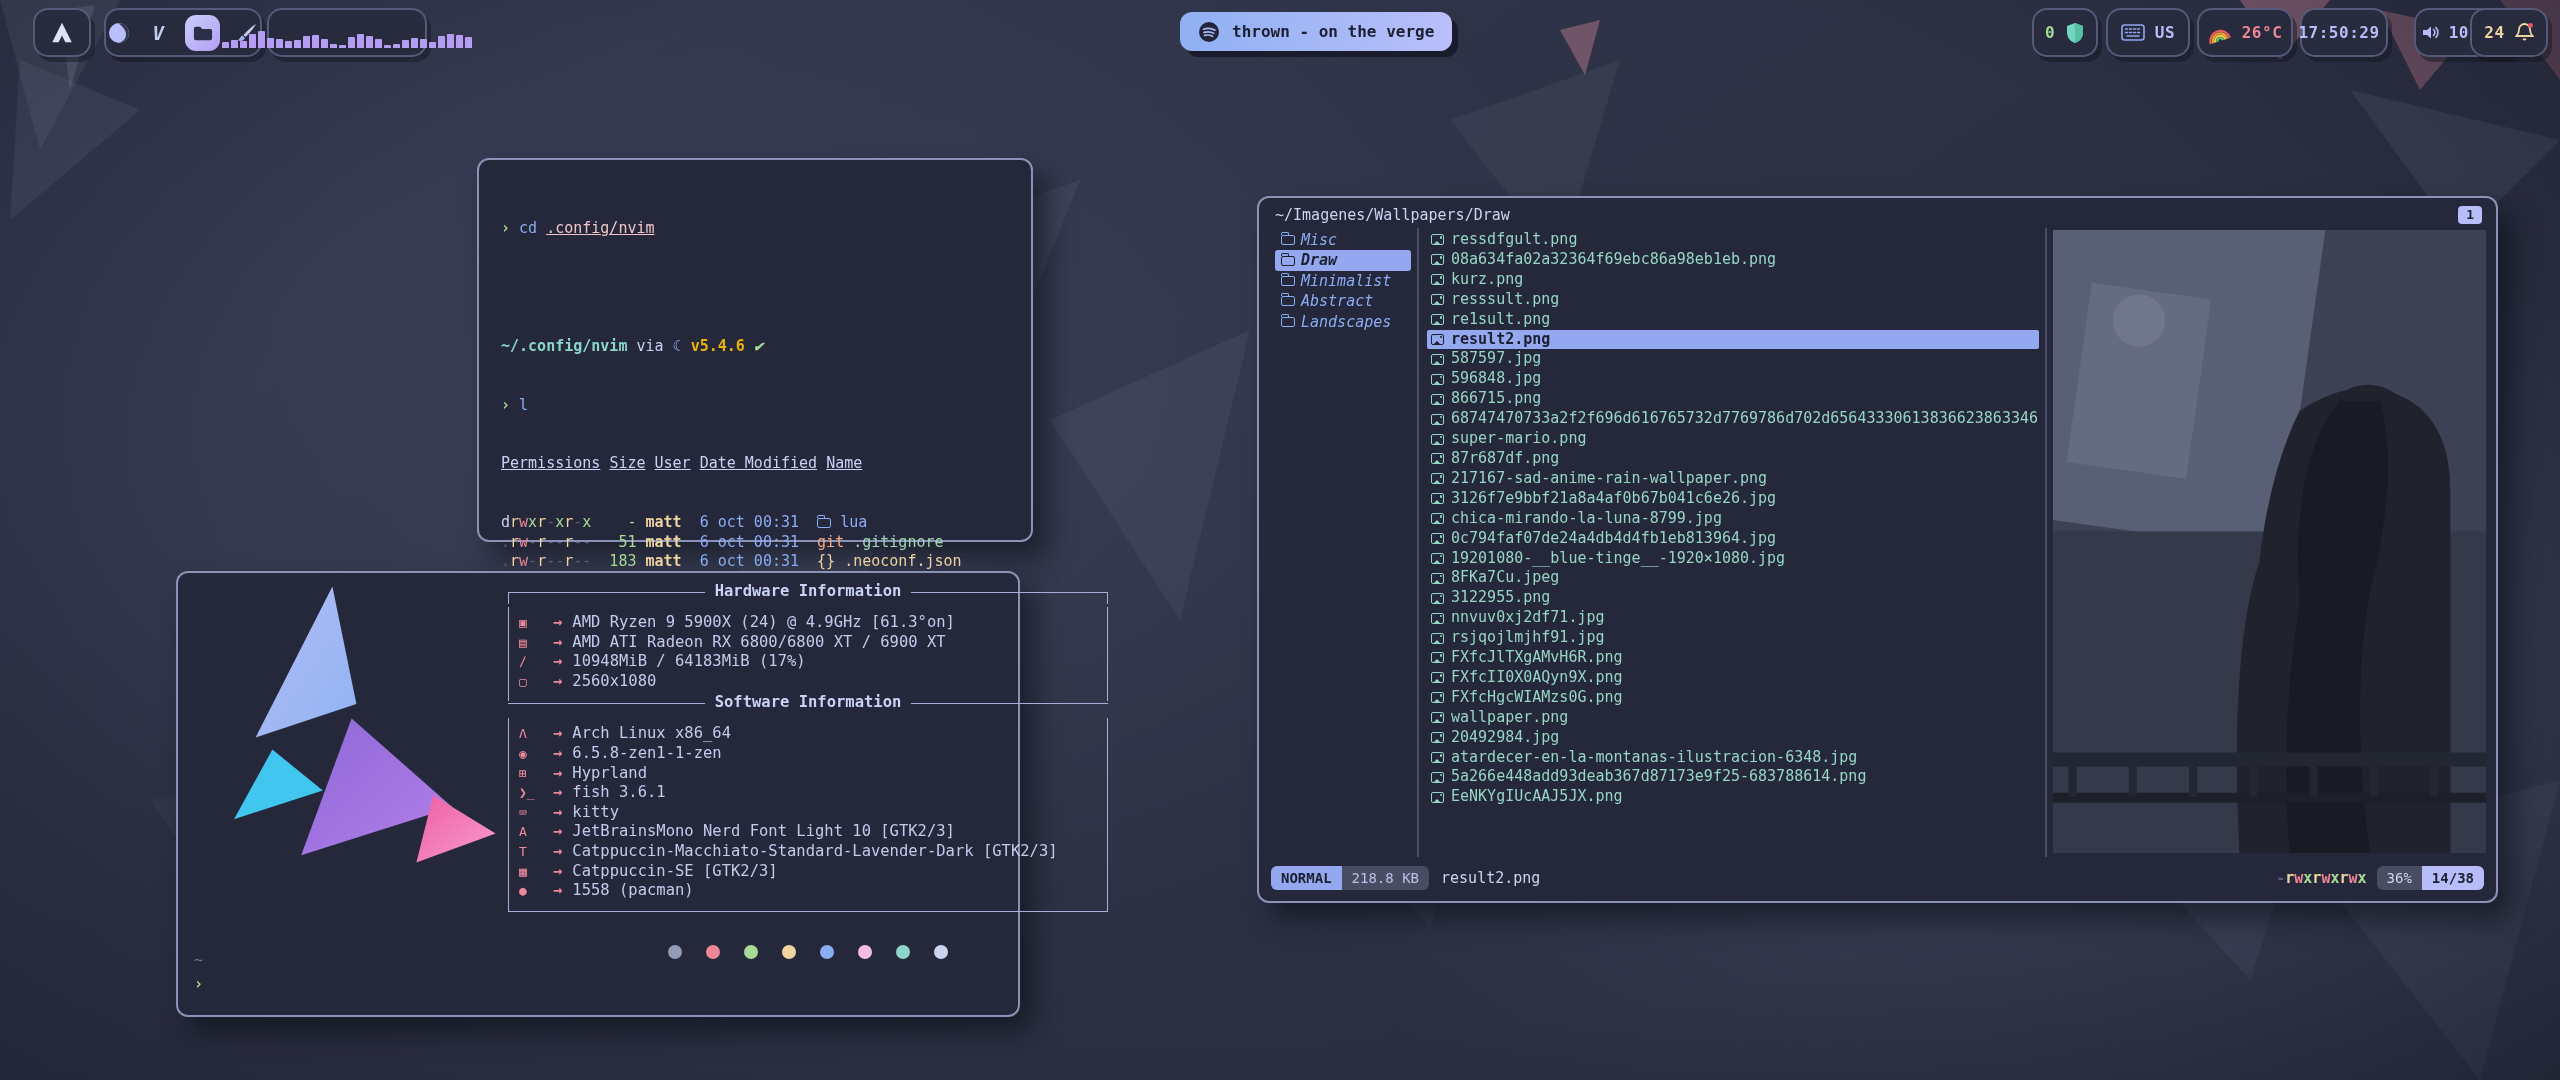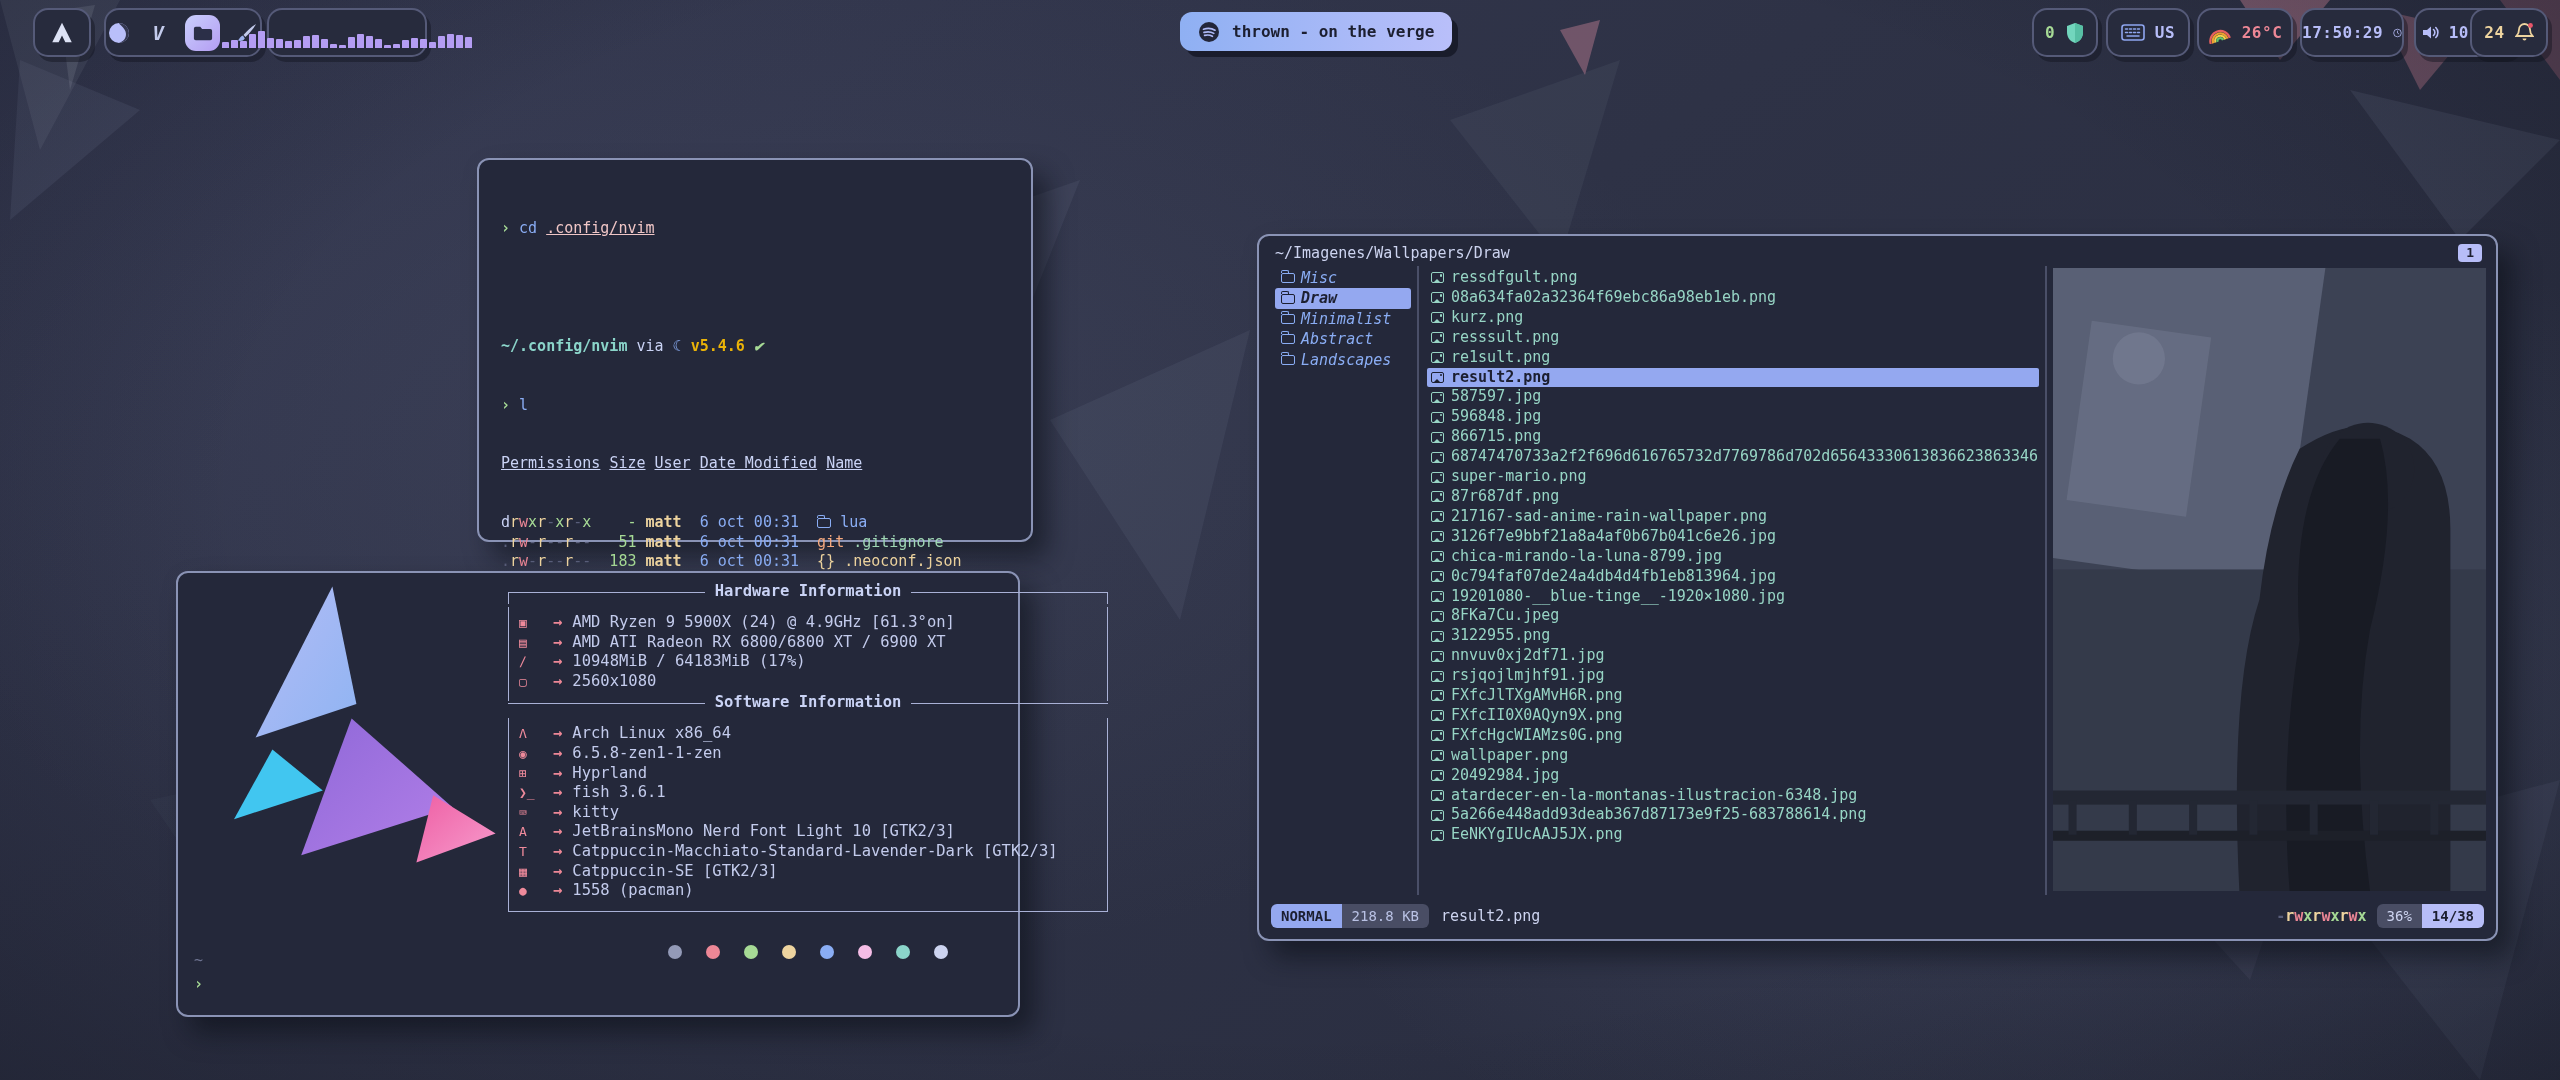--- a/index.html
+++ b/index.html
@@ -69,21 +69,21 @@
   .fetch-row { display:flex; line-height:19.6px; }
   .f-ico { width:34px; color:#ee8a9b; font-size:13px; text-align:left; }
   .f-arrow { color:#ed8796; font-weight:bold; margin-right:10px; }
   .f-val { color:#c3cbec; }
   #fetch-dots { position:absolute; left:330px; top:372px; width:600px; display:flex;
     justify-content:center; gap:24px; }
   #fetch-dots i { width:14px; height:14px; border-radius:50%; display:block; }
   .fetch-prompt { position:absolute; left:16px; font-size:15px; }
 
   
-  #yazi { left:1257px; top:196px; width:1241px; height:707px; font-size:15px;margin-top:38px; }
+  #yazi { left:1257px; top:196px; width:1241px; height:707px; font-size:15px; }
   #yazi-header { position:absolute; left:16px; top:8px; color:#cdd4f0; }
   #yazi-badge { position:absolute; right:14px; top:8px; background:#b7bdf8; color:#1e2030;
     font-weight:bold; font-size:13px; border-radius:4px; padding:0 8px; line-height:18px; }
   #yazi-side { position:absolute; left:16px; top:32px; width:136px; line-height:20.4px; }
   .side-row { display:flex; align-items:center; gap:6px; color:#8aadf4; padding:0 6px; border-radius:3px;font-style:italic; }
   .side-row.sel { background:#94a8f0; color:#1c1f30; font-weight:bold; }
   .folder-ico { display:inline-block; width:14px; height:10px; border:1.5px solid currentColor;
     border-radius:2px; position:relative; flex:none; }
   .folder-ico:before { content:""; position:absolute; left:-1px; top:-4px; width:6px; height:2px;
     border:1.5px solid currentColor; border-bottom:none; border-radius:2px 2px 0 0; }
@@ -239,21 +239,21 @@
     <g transform="rotate(-18 12 18)">
       <path d="M2 19 a10 10 0 0 1 20 0" fill="none" stroke="#e85f5f" stroke-width="2.2"></path>
       <path d="M4.4 19 a7.6 7.6 0 0 1 15.2 0" fill="none" stroke="#f0a030" stroke-width="2.2"></path>
       <path d="M6.8 19 a5.2 5.2 0 0 1 10.4 0" fill="none" stroke="#f3d14d" stroke-width="2.2"></path>
       <path d="M9.2 19 a2.8 2.8 0 0 1 5.6 0" fill="none" stroke="#63c56c" stroke-width="2.2"></path>
     </g>
   </svg>
   <span class="txt" style="color:#ed8796;">26°C</span>
 </div>
 
-<div class="bar-box" style="left:2300px; width:104px; gap:10px;">
+<div class="bar-box" style="left:2300px; width:88px; gap:10px;">
   <span class="txt" style="color:#b7bdf8;">17:50:29</span>
   <svg width="20" height="20" viewBox="0 0 20 20">
     <circle cx="10" cy="10" r="8.5" fill="none" stroke="#b7bdf8" stroke-width="1.8"></circle>
     <path d="M10 5.5 V10 L13 12" stroke="#b7bdf8" stroke-width="1.8" fill="none" stroke-linecap="round"></path>
   </svg>
 </div>
 
 <div class="bar-box" style="left:2414px; width:104px; gap:8px;">
   <svg width="19" height="17" viewBox="0 0 19 17">
     <path d="M1 6 H5 L9 2.5 V14.5 L5 11 H1 Z" fill="#b7bdf8"></path>

